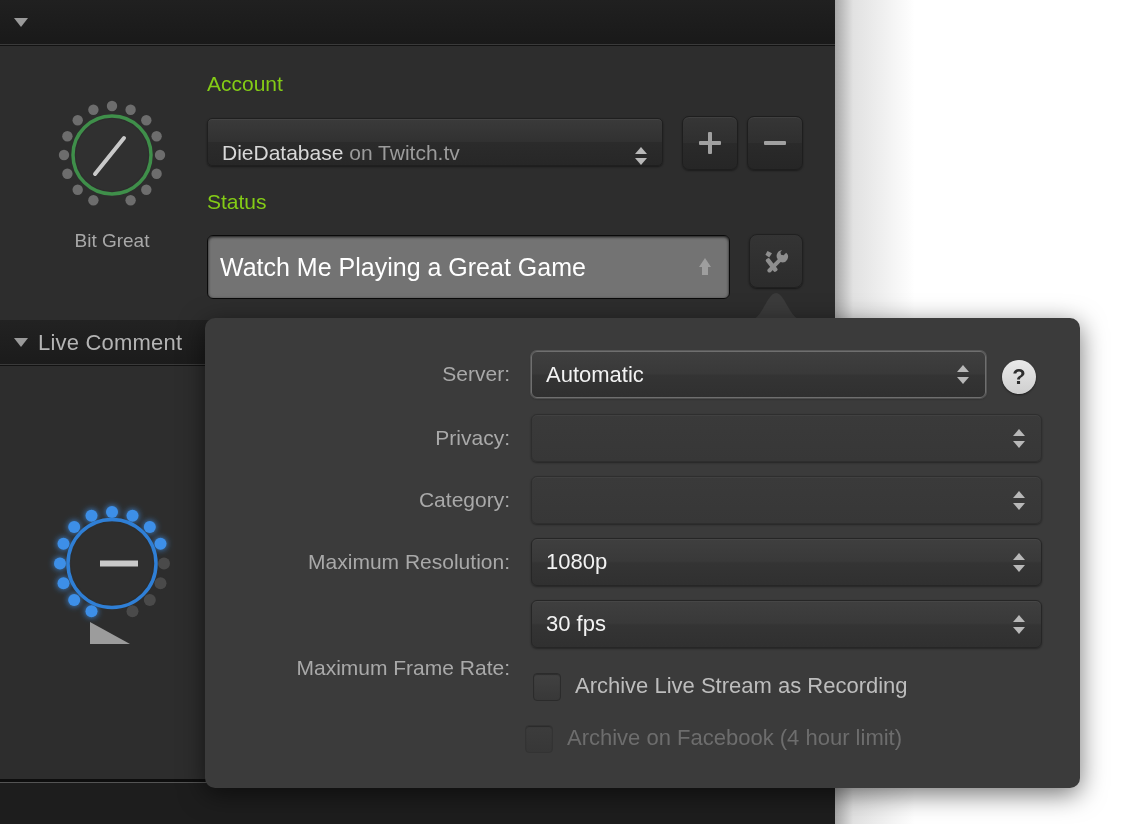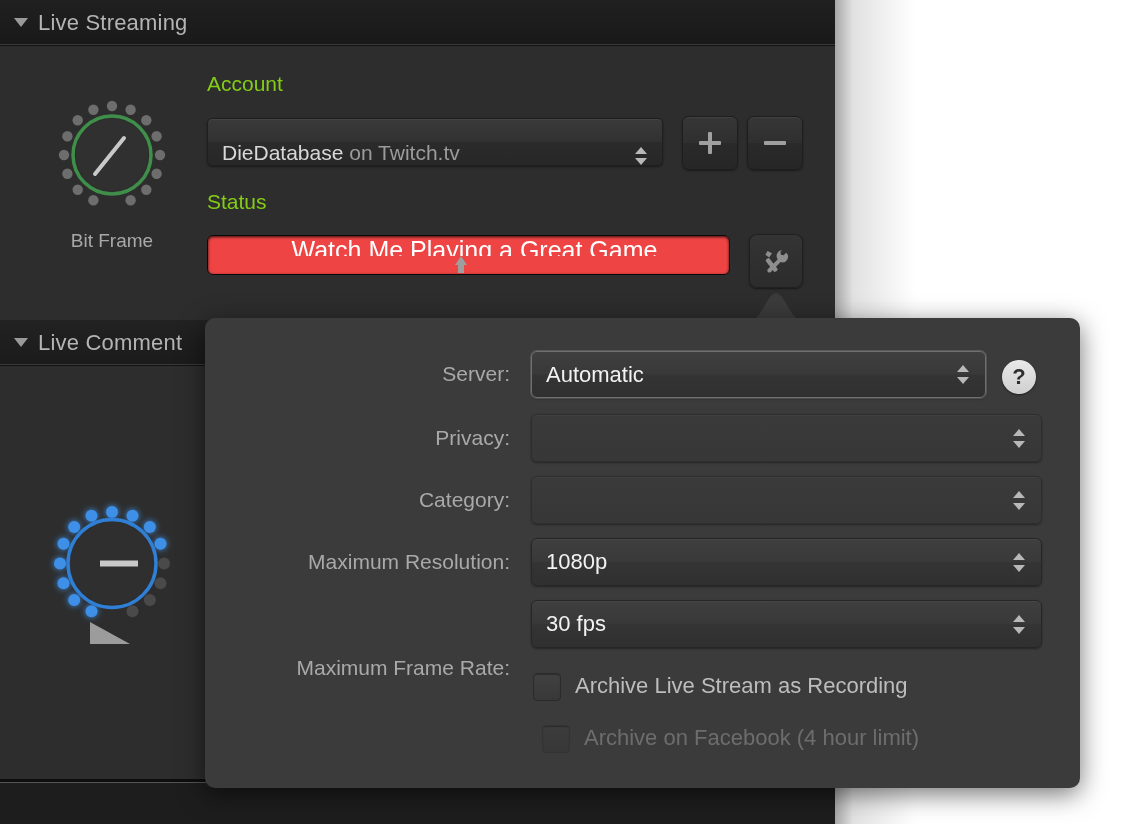--- a/index.html
+++ b/index.html
@@ -169,29 +169,28 @@
     content: ""; position: absolute; background: #a0a0a0; border-radius: 1px;
   }
   .glyph-plus::before { left: 0; top: 9px; width: 22px; height: 4px; }
   .glyph-plus::after  { left: 9px; top: 0; width: 4px; height: 22px; }
   .glyph-minus::before { left: 0; top: 9px; width: 22px; height: 4px; }
 
   
   #status-field {
     position: absolute;
     left: 207px; top: 235px;
-    width: 523px; height: 40px;
-    background: #ef4444;
+    width: 523px; height: 64px;
+    background: #737373;
     border: 1px solid #0a0a0a;
     border-radius: 6px;
     box-shadow: inset 0 1px 3px rgba(0,0,0,0.8);
     display: flex;
     align-items: center;
     box-sizing: border-box;
-    flex-direction: column;
   }
   #status-value {
     flex: 1;
     padding-left: 12px;
     color: #ffffff;
     font-size: 25px;
     white-space: nowrap;
     overflow: hidden;
   }
   .up-arrow-glyph {
@@ -346,21 +345,20 @@
 
   <div id="body-streaming"></div>
 
   <div id="body-comment"></div>
 
   <div id="bottom-divider"></div>
   <div id="bottom-strip"></div>
 
   <div class="section-header" id="header-live-streaming">
     <span class="disclosure-tri"></span>
-    <span class="section-title">Live Streaming</span>
   </div>
 
   <div class="field-label" id="label-account">Account</div>
 
   <div class="popup-button" id="account-popup">
     <span class="popup-text"><span>DieDatabase</span><span class="dim"> on Twitch.tv</span></span>
     <span class="stepper-arrows">
       <span class="arr-up"></span>
       <span class="arr-down"></span>
     </span>
@@ -405,21 +403,21 @@
         <circle cx="15.4" cy="38.2" r="5.2"></circle>
         <circle cx="12" cy="57" r="5.2"></circle>
         <circle cx="15.4" cy="75.8" r="5.2"></circle>
         <circle cx="25.7" cy="91.7" r="5.2"></circle>
         <circle cx="41.4" cy="102.3" r="5.2"></circle>
       </g>
       <circle cx="60" cy="57" r="39" fill="none" stroke="#3f8f4a" stroke-width="3.5"></circle>
       <circle cx="60" cy="57" r="36" fill="#303030"></circle>
       <line x1="43" y1="76" x2="72" y2="40" stroke="#c9c9c9" stroke-width="4" stroke-linecap="round"></line>
     </svg>
-    <div class="knob-label" style="top:132px">Bit Frame</div>
+    <div class="knob-label" style="top:132px">Bit Great</div>
   </div>
 
   <div class="section-header" id="header-live-comment">
     <span class="disclosure-tri"></span>
     <span class="section-title">Live Comment</span>
   </div>
 
   <div class="knob-wrap" id="knob-volume">
     <svg width="140" height="150" viewBox="0 0 140 150" class="knob-ring-dots">
       <defs>
@@ -509,19 +507,19 @@
     <span class="pop-stepper">
       <span class="arr-up"></span>
       <span class="arr-down"></span>
     </span>
   </div>
 
   <div class="checkbox-row" style="left:328px; top:355px;">
     <span class="checkbox-box"></span>
     <span class="checkbox-label">Archive Live Stream as Recording</span>
   </div>
-  <div class="checkbox-row disabled" style="left:337px; top:407px;">
+  <div class="checkbox-row disabled" style="left:320px; top:407px;">
     <span class="checkbox-box"></span>
     <span class="checkbox-label">Archive on Facebook (4 hour limit)</span>
   </div>
 </div>
 
 <div id="help-btn">?</div>
 
 </body></html>

